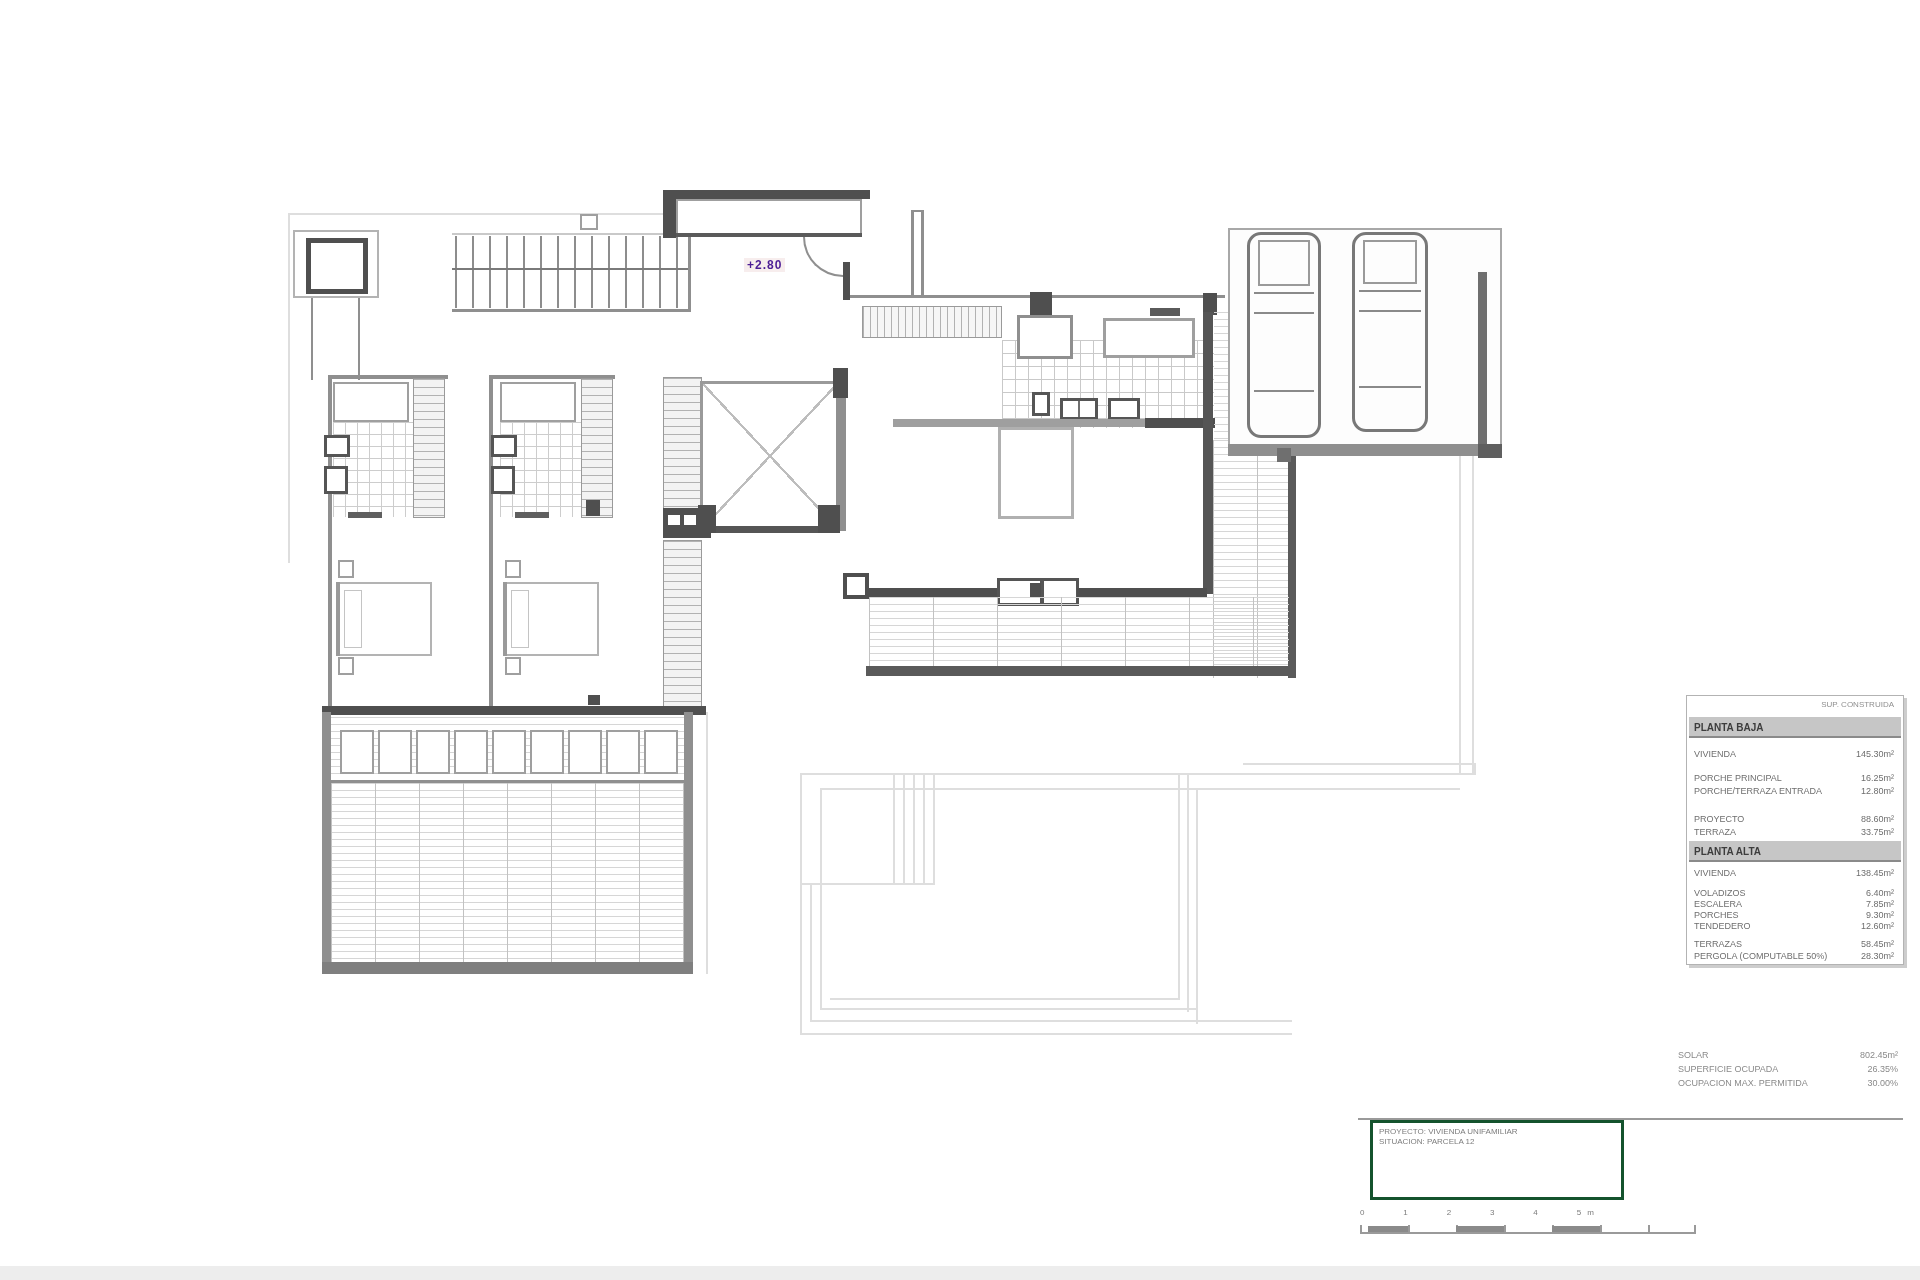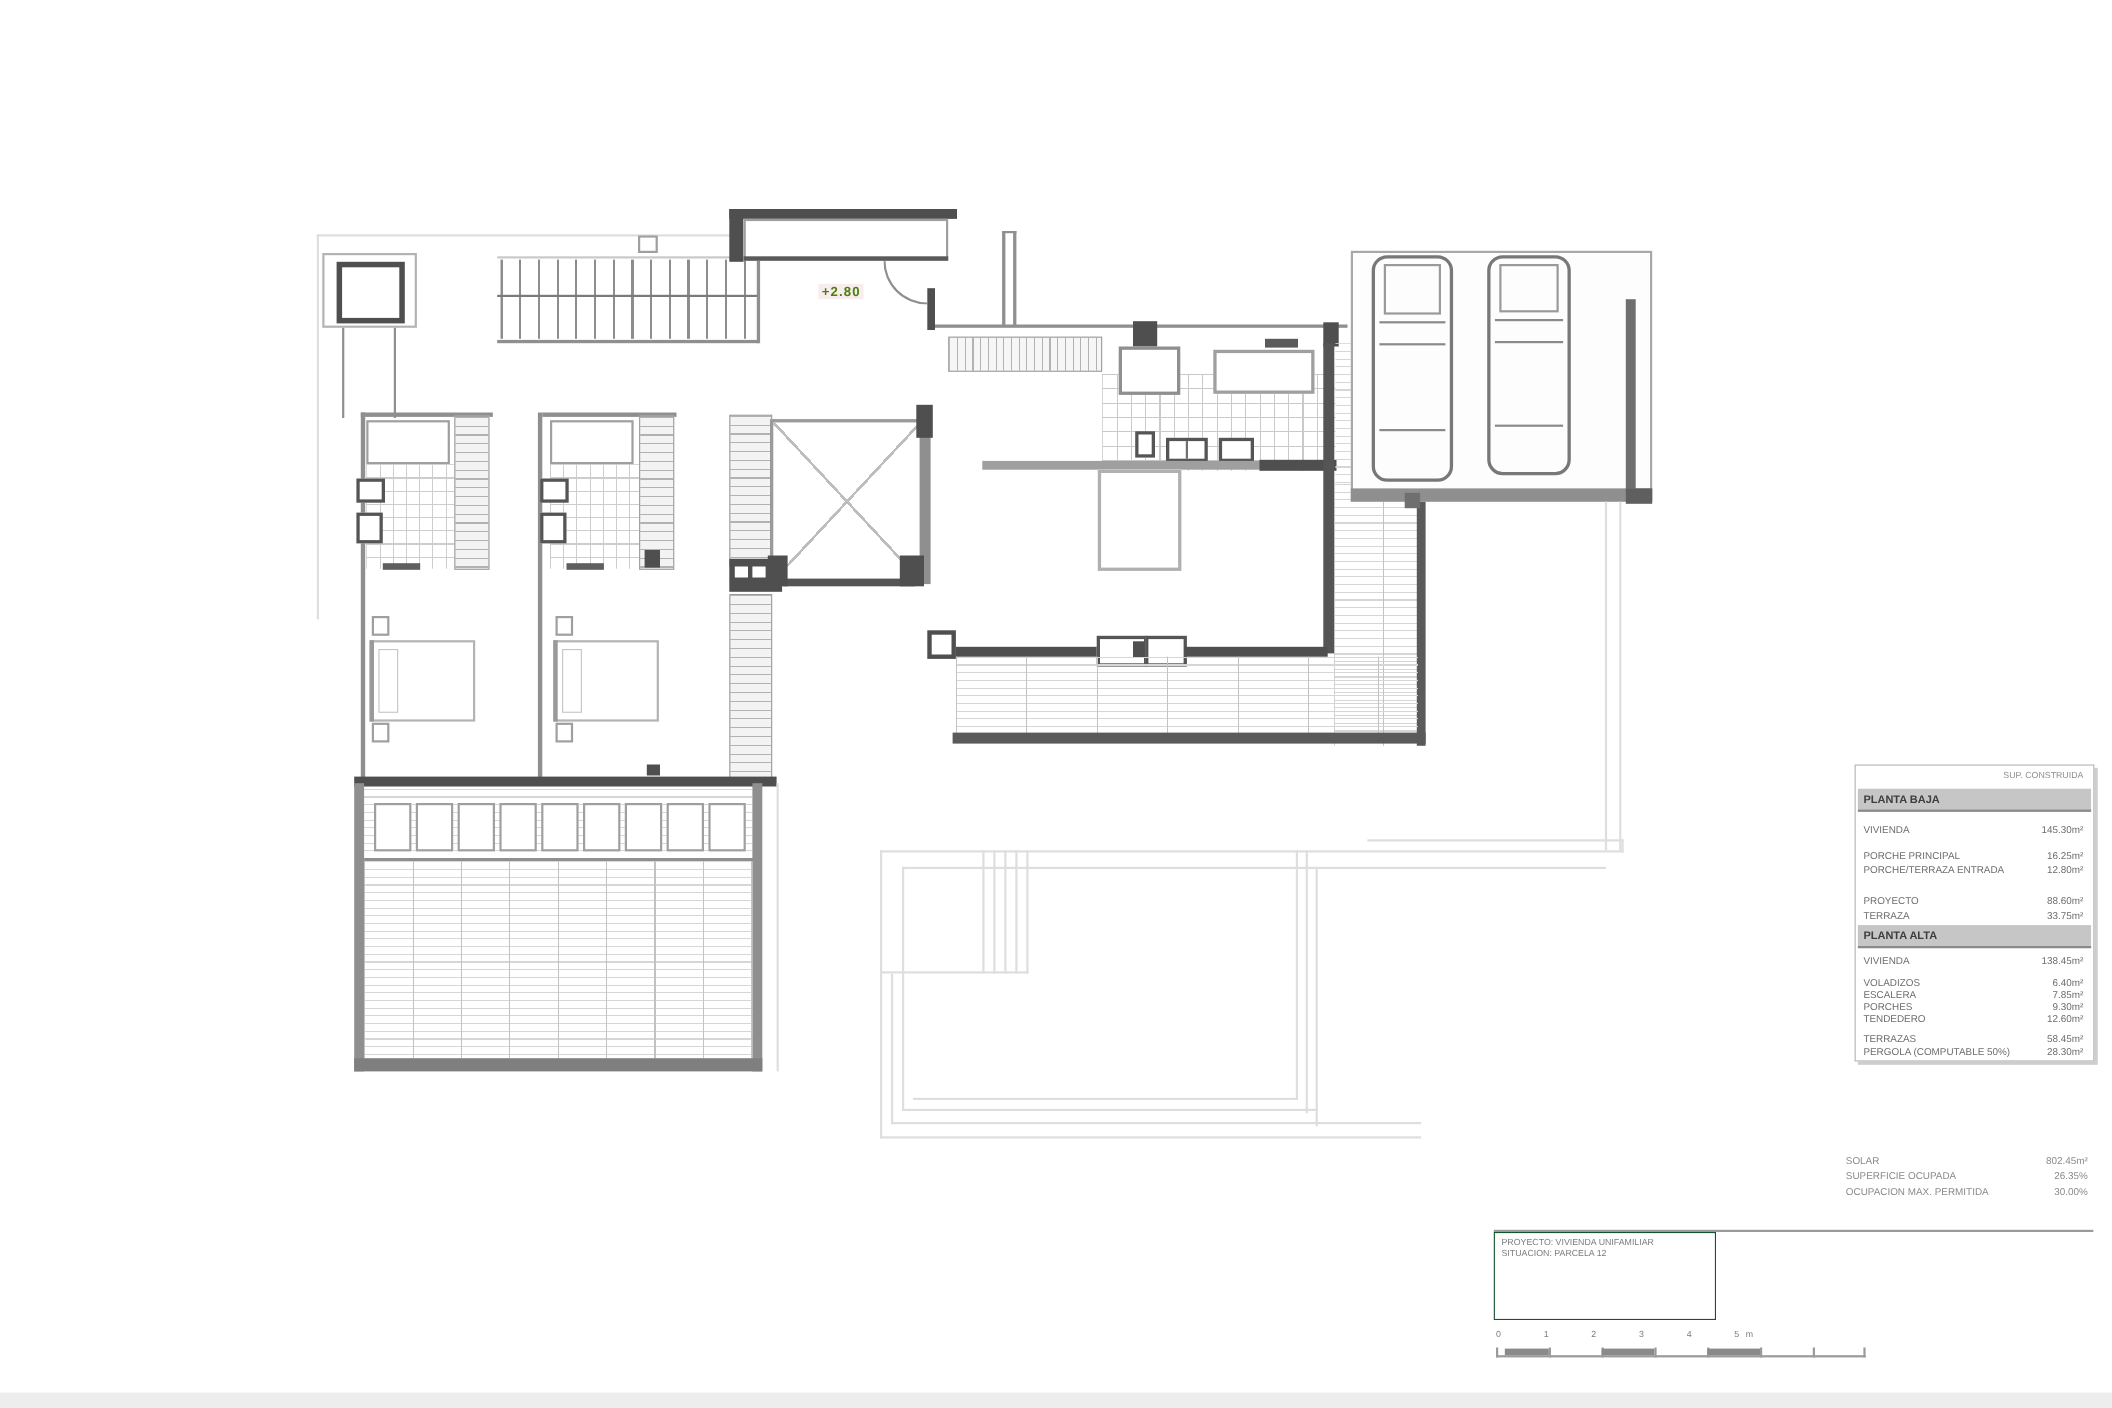--- a/index.html
+++ b/index.html
@@ -43,21 +43,21 @@
         border-bottom:2px solid #8a8a8a;color:#3d3d3d;font-weight:bold;font-size:10px;
         line-height:21px;padding-left:5px;box-sizing:border-box;}
   .trow{position:absolute;left:7px;right:9px;display:flex;justify-content:space-between;
         line-height:11px;white-space:nowrap;}
   .tnote{position:absolute;right:9px;top:4px;font-size:8px;color:#8f8f8f;}
   
   .srow{position:absolute;left:0;right:0;display:flex;justify-content:space-between;
         font-size:9px;color:#8a8a8a;line-height:11px;}
   #titleblock{left:1358px;top:1118px;width:545px;height:119px;}
   .tb-small{font-size:8px;color:#7c7c7c;line-height:10px;}
-  .stamp{color:#4d7c0f;font-size:12px;font-weight:bold;letter-spacing:1px;
+  .stamp{color:#4c1d95;font-size:12px;font-weight:bold;letter-spacing:1px;
          background:#f7eded;padding:0 3px;}
   .tick{position:absolute;width:2px;height:9px;background:#9a9a9a;bottom:6px;}
   .seg{position:absolute;height:6px;background:#8a8a8a;bottom:8px;}
 </style>
 </head>
 <body>
 
 <div id="canvas">
 
   <div class="a wf" style="left:288px;top:213px;width:377px;height:2px"></div>
@@ -284,21 +284,21 @@
         <span>26.35%</span>
       </div>
     <div class="srow" style="top:28px">
         <span>OCUPACION MAX. PERMITIDA</span>
         <span>30.00%</span>
       </div>
   </div>
 
   <div class="a" id="titleblock">
     <div class="a" style="left:0;top:0;width:545px;height:2px;background:#9a9a9a"></div>
-    <div class="a" style="left:0;top:2px;width:202px;height:80px;border:1px solid #14532d;box-sizing:border-box">
+    <div class="a" style="left:12px;top:2px;width:254px;height:80px;border:3px solid #14532d;box-sizing:border-box">
       <div class="tb-small" style="position:absolute;left:6px;top:4px">PROYECTO: VIVIENDA UNIFAMILIAR</div>
       <div class="tb-small" style="position:absolute;left:6px;top:14px">SITUACION: PARCELA 12</div>
     </div>
 
     <div class="a" style="left:2px;top:90px;width:340px;height:32px">
       <div class="a tb-small" style="left:0;top:0;letter-spacing:6px;white-space:pre">0    1    2    3    4    5m</div>
       <div class="a" style="left:0;bottom:6px;width:336px;height:2px;background:#9a9a9a"></div>
       <div class="tick" style="left:0"></div>
         <div class="tick" style="left:48px"></div>
       <div class="tick" style="left:96px"></div>

